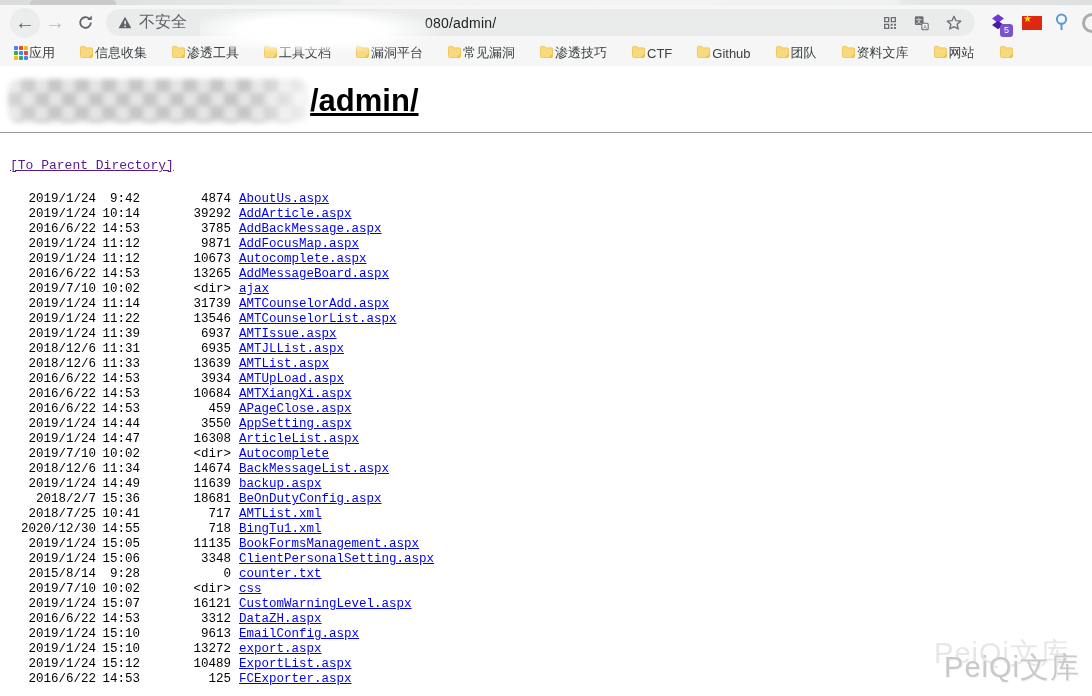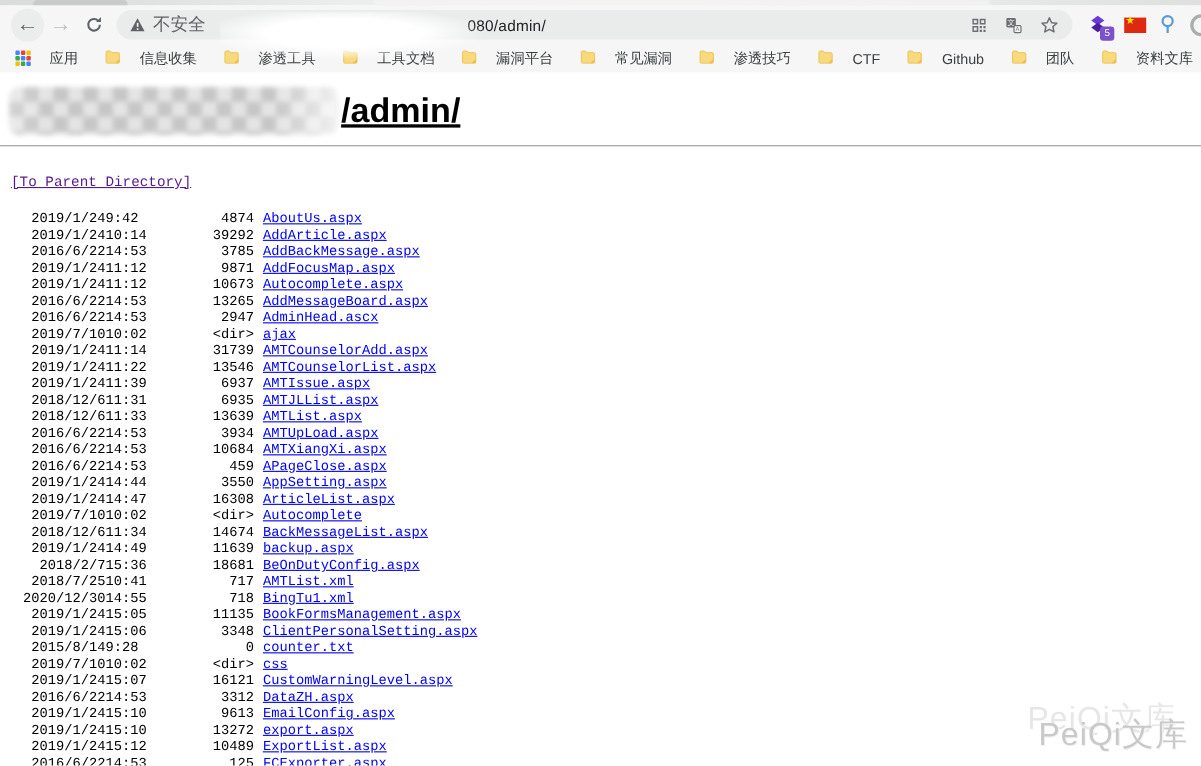--- a/index.html
+++ b/index.html
@@ -38,21 +38,21 @@
     border-radius:50%; border:3px solid #a9adab; background:#f5f6f5; }
 
   
   .url-redact { position:absolute; left:200px; top:6px; width:250px; height:48px; z-index:6;
     background:radial-gradient(ellipse 52% 50% at 45% 40%, rgba(255,255,255,.98) 55%, rgba(255,255,255,0) 100%);
     pointer-events:none; }
 
   
   .bookmarks { height:26px; background:#f5f6f5; display:flex; align-items:center;
     padding:0 14px; gap:24px; font-size:13px; color:#3c4043; white-space:nowrap; overflow:hidden; }
-  .bm { display:flex; align-items:center; gap:17px; flex:0 0 auto; }
+  .bm { display:flex; align-items:center; gap:1px; flex:0 0 auto; }
   .apps-grid { display:grid; grid-template-columns:repeat(3,4px); grid-template-rows:repeat(3,4px);
     gap:1px; }
   .apps-grid i { display:block; width:4px; height:4px; border-radius:1px; }
   .apps-grid i:nth-child(1){background:#4285F4}.apps-grid i:nth-child(2){background:#EA4335}
   .apps-grid i:nth-child(3){background:#FBBC05}.apps-grid i:nth-child(4){background:#34A853}
   .apps-grid i:nth-child(5){background:#4285F4}.apps-grid i:nth-child(6){background:#EA4335}
   .apps-grid i:nth-child(7){background:#FBBC05}.apps-grid i:nth-child(8){background:#34A853}
   .apps-grid i:nth-child(9){background:#4285F4}
 
   
@@ -66,21 +66,21 @@
   .h1text { font-size:31px; font-weight:bold; color:#000; font-family:"Liberation Sans",sans-serif; }
   .rule { border:none; border-top:1px solid #999; margin:8px 0 0 0; }
 
   .mono { font-family:"Liberation Mono","DejaVu Sans Mono",monospace; }
   .parent-wrap { margin:25px 0 0 10px; font-size:13px; }
   .parent-wrap a { color:#551A8B; }
 
   .listing { margin-top:19px; padding-left:10px; font-size:12.5px; }
   .listing .row { height:15px; line-height:15px; white-space:pre; color:#000; }
   .c-date { display:inline-block; width:86px; text-align:right; }
-  .c-time { display:inline-block; width:44px; }
+  .c-time { display:inline-block; width:44px; text-align:right; }
   .c-size { display:inline-block; width:91px; text-align:right; }
   .c-name { margin-left:8px; color:#0000EE; text-decoration:underline; }
 
   
   .wm-back { position:absolute; right:22px; bottom:22px; font-size:29px; color:#e7e7e7;
     letter-spacing:1px; }
   .wm-front { position:absolute; right:12px; bottom:8px; font-size:29px; color:#c9c9c9;
     letter-spacing:1px; text-shadow:1px 1px 0 #f2f2f2; }
 </style>
 </head>
@@ -258,21 +258,20 @@
   <div class="parent-wrap mono">
     <a href="#">[To Parent Directory]</a>
   </div>
   <div class="listing mono">
       <div class="row"><span class="c-date">2019/1/24</span><span class="c-time">9:42</span><span class="c-size">4874</span><a class="c-name" href="#">AboutUs.aspx</a></div>
       <div class="row"><span class="c-date">2019/1/24</span><span class="c-time">10:14</span><span class="c-size">39292</span><a class="c-name" href="#">AddArticle.aspx</a></div>
       <div class="row"><span class="c-date">2016/6/22</span><span class="c-time">14:53</span><span class="c-size">3785</span><a class="c-name" href="#">AddBackMessage.aspx</a></div>
       <div class="row"><span class="c-date">2019/1/24</span><span class="c-time">11:12</span><span class="c-size">9871</span><a class="c-name" href="#">AddFocusMap.aspx</a></div>
       <div class="row"><span class="c-date">2019/1/24</span><span class="c-time">11:12</span><span class="c-size">10673</span><a class="c-name" href="#">Autocomplete.aspx</a></div>
       <div class="row"><span class="c-date">2016/6/22</span><span class="c-time">14:53</span><span class="c-size">13265</span><a class="c-name" href="#">AddMessageBoard.aspx</a></div>
-      <div class="row"><span class="c-date">2016/6/22</span><span class="c-time">14:53</span><span class="c-size">2947</span><a class="c-name" href="#">AdminHead.ascx</a></div>
       <div class="row"><span class="c-date">2019/7/10</span><span class="c-time">10:02</span><span class="c-size">&lt;dir&gt;</span><a class="c-name" href="#">ajax</a></div>
       <div class="row"><span class="c-date">2019/1/24</span><span class="c-time">11:14</span><span class="c-size">31739</span><a class="c-name" href="#">AMTCounselorAdd.aspx</a></div>
       <div class="row"><span class="c-date">2019/1/24</span><span class="c-time">11:22</span><span class="c-size">13546</span><a class="c-name" href="#">AMTCounselorList.aspx</a></div>
       <div class="row"><span class="c-date">2019/1/24</span><span class="c-time">11:39</span><span class="c-size">6937</span><a class="c-name" href="#">AMTIssue.aspx</a></div>
       <div class="row"><span class="c-date">2018/12/6</span><span class="c-time">11:31</span><span class="c-size">6935</span><a class="c-name" href="#">AMTJLList.aspx</a></div>
       <div class="row"><span class="c-date">2018/12/6</span><span class="c-time">11:33</span><span class="c-size">13639</span><a class="c-name" href="#">AMTList.aspx</a></div>
       <div class="row"><span class="c-date">2016/6/22</span><span class="c-time">14:53</span><span class="c-size">3934</span><a class="c-name" href="#">AMTUpLoad.aspx</a></div>
       <div class="row"><span class="c-date">2016/6/22</span><span class="c-time">14:53</span><span class="c-size">10684</span><a class="c-name" href="#">AMTXiangXi.aspx</a></div>
       <div class="row"><span class="c-date">2016/6/22</span><span class="c-time">14:53</span><span class="c-size">459</span><a class="c-name" href="#">APageClose.aspx</a></div>
       <div class="row"><span class="c-date">2019/1/24</span><span class="c-time">14:44</span><span class="c-size">3550</span><a class="c-name" href="#">AppSetting.aspx</a></div>

